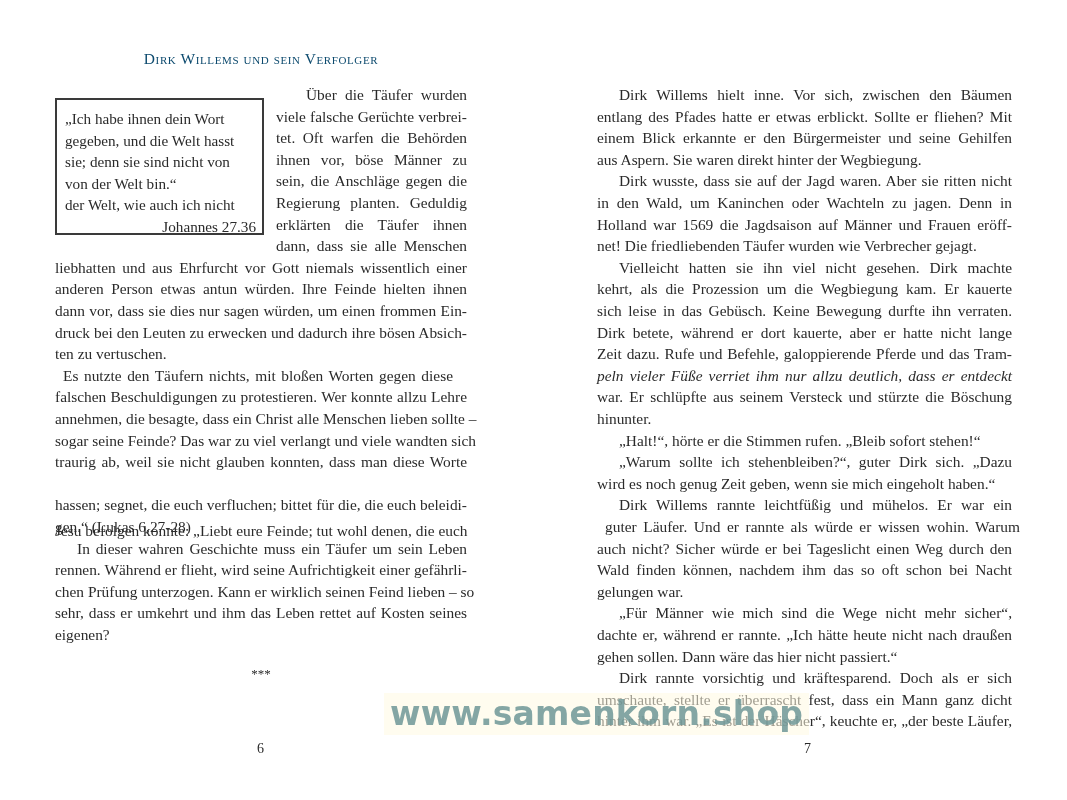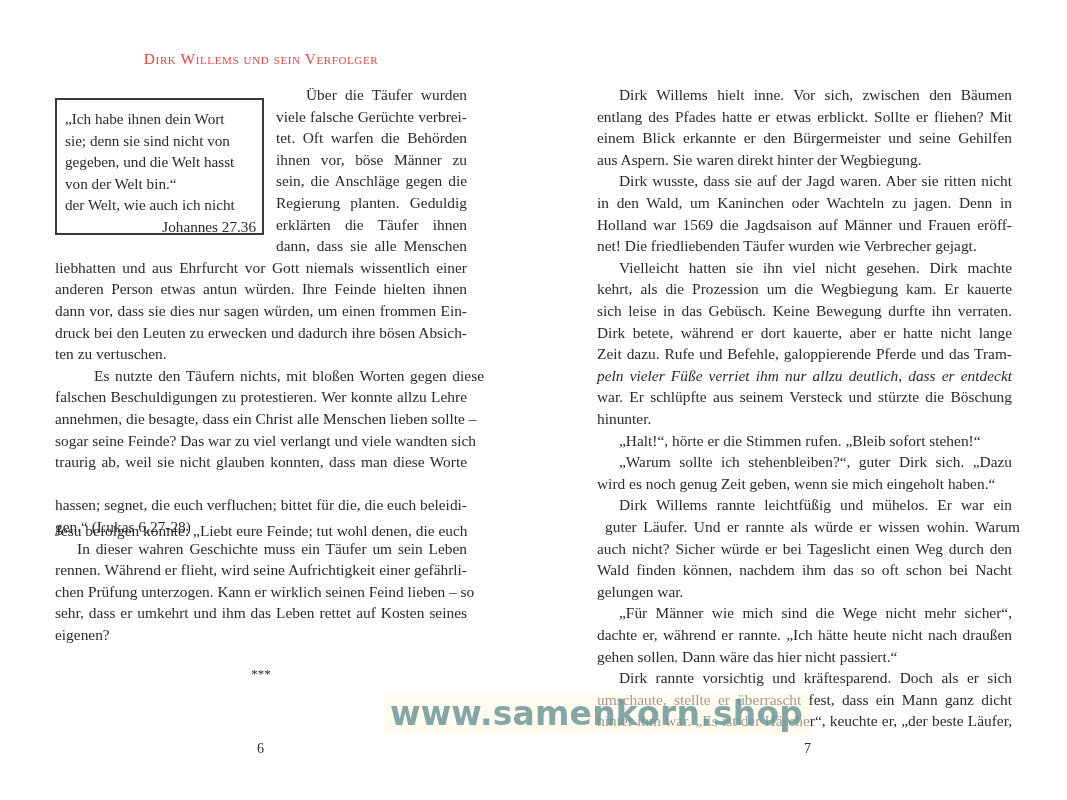--- a/index.html
+++ b/index.html
@@ -3,21 +3,21 @@
 <meta charset="utf-8">
 <style>
   html, body { margin: 0; padding: 0; background: #ffffff; }
   body { width: 1067px; height: 800px; position: relative; overflow: hidden; color: #2a2a2a; }
   .page { position: absolute; top: 0; height: 800px; }
   #left-page { left: 0; width: 533px; }
   #right-page { left: 533px; width: 534px; }
   .running-head {
     position: absolute; top: 50px; left: 55px; width: 412px; text-align: center;
     font-family: "Liberation Serif", serif; font-size: 15.5px; letter-spacing: 0.6px;
-    font-variant: small-caps; color: #ef4444;
+    font-variant: small-caps; color: #0c4a6e;
   }
   .quote-box {
     position: absolute; left: 55px; top: 98px; width: 209px; height: 137px;
     border: 2px solid #3a3a3a; box-sizing: border-box; padding: 8px 0 0 8px;
     font-family: "Liberation Serif", serif; font-size: 15.2px; line-height: 21.6px; color: #2a2a2a;
   }
   .quote-box .ref { text-align: right; padding-right: 6px; }
   .line {
     position: absolute; white-space: nowrap; font-family: "Liberation Serif", serif;
     font-size: 15.4px; line-height: 21.6px; height: 21.6px; color: #2a2a2a;
@@ -39,42 +39,42 @@
   }
 </style>
 </head>
 <body>
 
 <div class="page" id="left-page">
   <div class="running-head">Dirk Willems und sein Verfolger</div>
 
   <div class="quote-box">
     <div>„Ich habe ihnen dein Wort</div>
+    <div>gegeben, und die Welt hasst</div>
     <div>sie; denn sie sind nicht von</div>
-    <div>gegeben, und die Welt hasst</div>
     <div>von der Welt bin.“</div>
     <div>der Welt, wie auch ich nicht</div>
     <div class="ref">Johannes 27.36</div>
   </div>
 
   <div class="italic" id="left-italic">
       <div class="line" style="left: 306px; top: 84px; width: 161px;">Über die Täufer wurden</div>
       <div class="line" style="left: 276px; top: 105.6px; width: 191px;">viele falsche Gerüchte verbrei-</div>
       <div class="line" style="left: 276px; top: 127.2px; width: 191px;">tet. Oft warfen die Behörden</div>
       <div class="line" style="left: 276px; top: 148.8px; width: 191px;">ihnen vor, böse Männer zu</div>
       <div class="line" style="left: 276px; top: 170.4px; width: 191px;">sein, die Anschläge gegen die</div>
       <div class="line" style="left: 276px; top: 192px; width: 191px;">Regierung planten. Geduldig</div>
       <div class="line" style="left: 276px; top: 213.6px; width: 191px;">erklärten die Täufer ihnen</div>
       <div class="line" style="left: 276px; top: 235.2px; width: 191px;">dann, dass sie alle Menschen</div>
       <div class="line" style="left: 55px; top: 256.8px; width: 412px;">liebhatten und aus Ehrfurcht vor Gott niemals wissentlich einer</div>
       <div class="line" style="left: 55px; top: 278.4px; width: 412px;">anderen Person etwas antun würden. Ihre Feinde hielten ihnen</div>
       <div class="line" style="left: 55px; top: 300px; width: 412px;">dann vor, dass sie dies nur sagen würden, um einen frommen Ein-</div>
       <div class="line" style="left: 55px; top: 321.6px; width: 412px;">druck bei den Leuten zu erwecken und dadurch ihre bösen Absich-</div>
       <div class="line last" style="left: 55px; top: 343.2px; width: 412px; white-space: nowrap;">ten zu vertuschen.</div>
-      <div class="line" style="left: 94px; top: 364.8px; width: 390px;">Es nutzte den Täufern nichts, mit bloßen Worten gegen diese</div>
+      <div class="line" style="left: 63px; top: 364.8px; width: 390px;">Es nutzte den Täufern nichts, mit bloßen Worten gegen diese</div>
       <div class="line" style="left: 55px; top: 386.4px; width: 412px;">falschen Beschuldigungen zu protestieren. Wer konnte allzu Lehre</div>
       <div class="line" style="left: 55px; top: 408px; width: 412px;">annehmen, die besagte, dass ein Christ alle Menschen lieben sollte –</div>
       <div class="line" style="left: 55px; top: 429.6px; width: 412px;">sogar seine Feinde? Das war zu viel verlangt und viele wandten sich</div>
       <div class="line" style="left: 55px; top: 451.2px; width: 412px;">traurig ab, weil sie nicht glauben konnten, dass man diese Worte</div>
       <div class="line" style="left: 55px; top: 472.8px; width: 412px; margin-top: 47px;">Jesu befolgen konnte: „Liebt eure Feinde; tut wohl denen, die euch</div>
       <div class="line" style="left: 55px; top: 494.4px; width: 412px;">hassen; segnet, die euch verfluchen; bittet für die, die euch beleidi-</div>
       <div class="line last" style="left: 55px; top: 516px; width: 412px; white-space: nowrap;">gen.“ (Lukas 6,27-28)</div>
       <div class="line" style="left: 77px; top: 537.6px; width: 390px;">In dieser wahren Geschichte muss ein Täufer um sein Leben</div>
       <div class="line" style="left: 55px; top: 559.2px; width: 412px;">rennen. Während er flieht, wird seine Aufrichtigkeit einer gefährli-</div>
       <div class="line" style="left: 55px; top: 580.8px; width: 412px;">chen Prüfung unterzogen. Kann er wirklich seinen Feind lieben – so</div>

